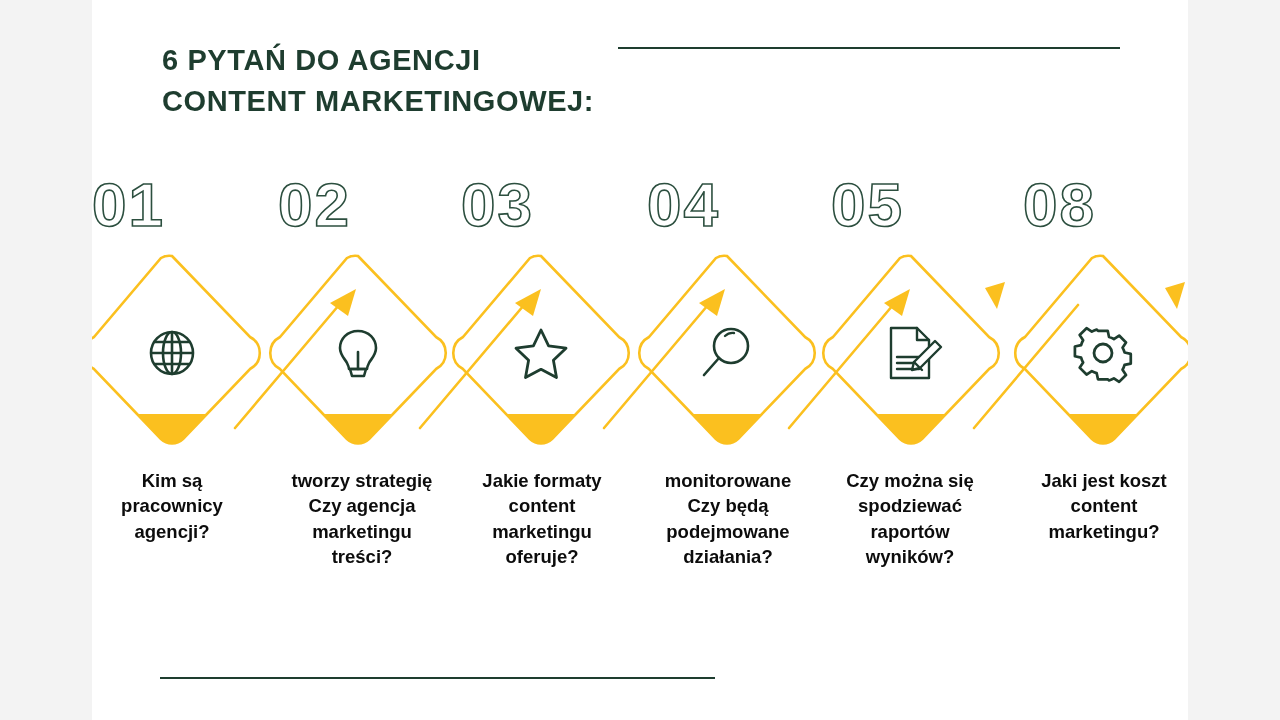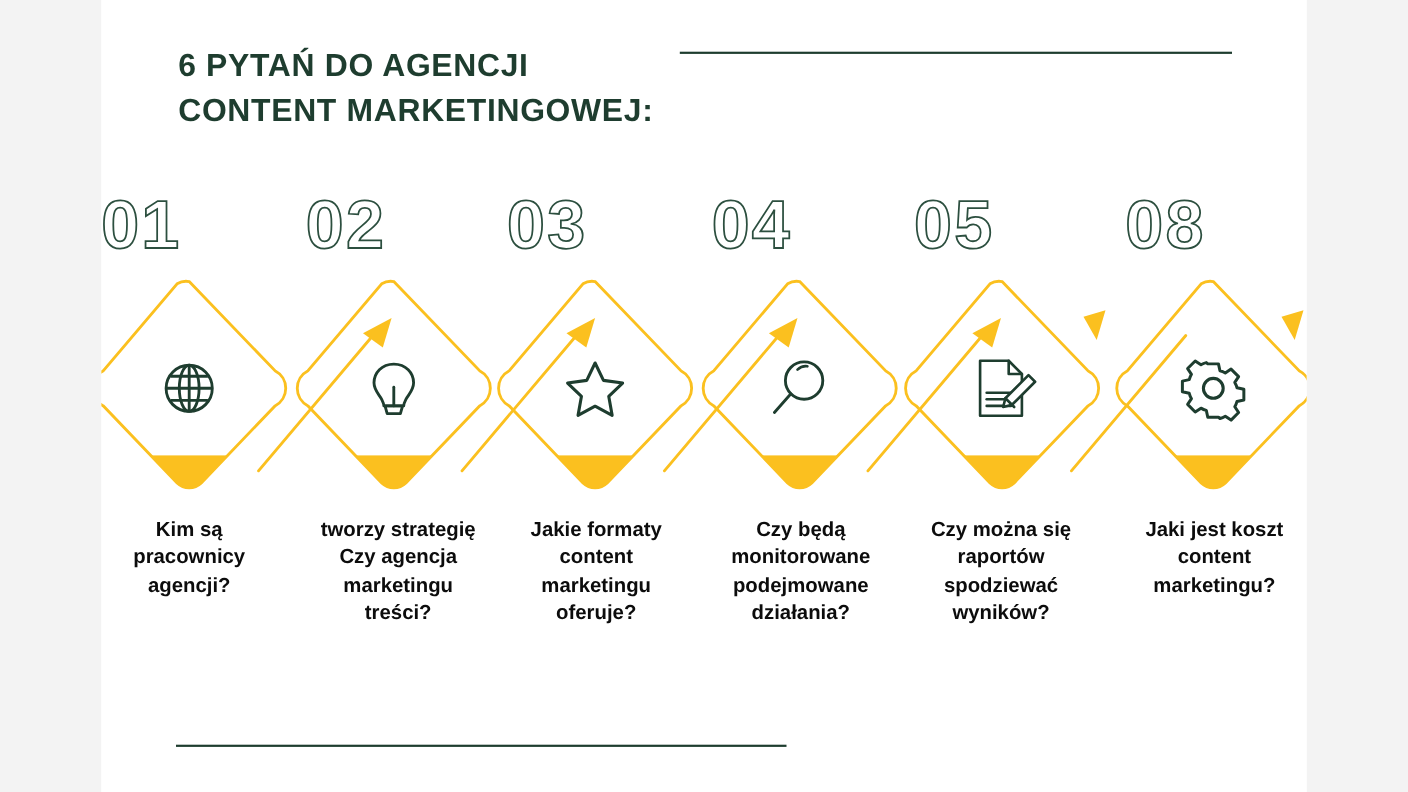--- a/index.html
+++ b/index.html
@@ -271,29 +271,29 @@
           <div>marketingu</div>
           <div>treści?</div>
         </div>
       <div class="caption" style="left:450px">
           <div>Jakie formaty</div>
           <div>content</div>
           <div>marketingu</div>
           <div>oferuje?</div>
         </div>
       <div class="caption" style="left:636px">
+          <div>monitorowane</div>
           <div>Czy będą</div>
-          <div>monitorowane</div>
           <div>podejmowane</div>
           <div>działania?</div>
         </div>
       <div class="caption" style="left:818px">
           <div>Czy można się</div>
+          <div>spodziewać</div>
           <div>raportów</div>
-          <div>spodziewać</div>
           <div>wyników?</div>
         </div>
       <div class="caption" style="left:1012px">
           <div>Jaki jest koszt</div>
           <div>content</div>
           <div>marketingu?</div>
         </div>
     </div>
 
   </div>

